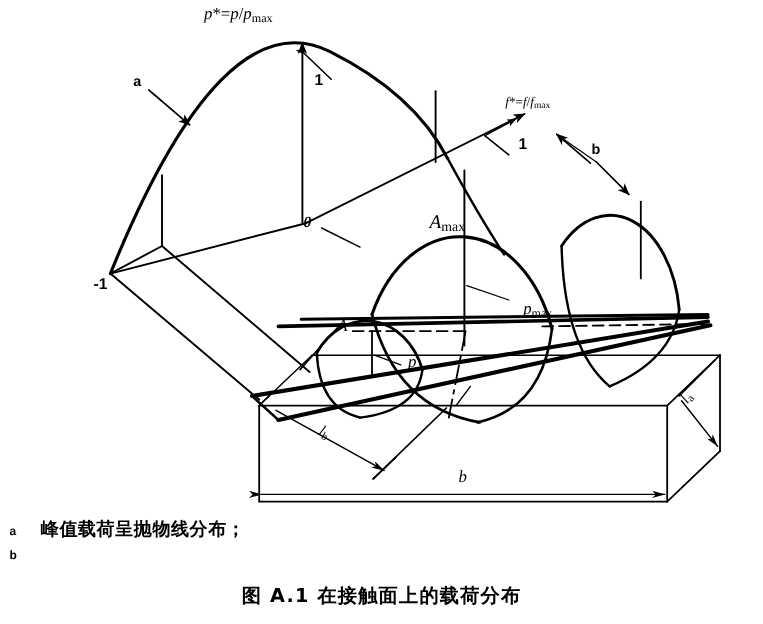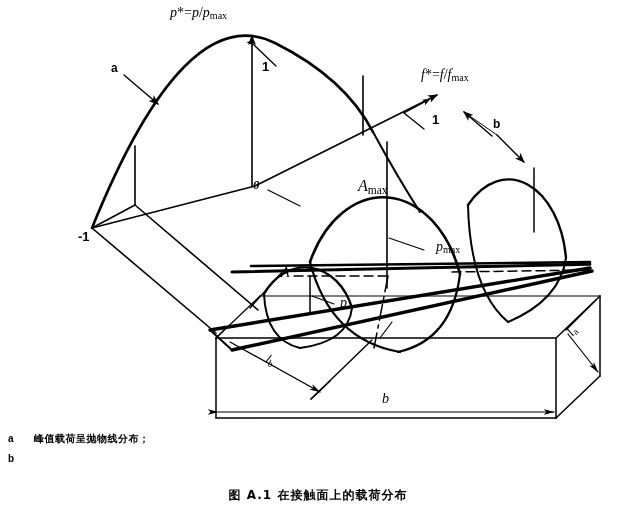--- a/index.html
+++ b/index.html
@@ -39,33 +39,33 @@
   .footnote-marker {
     width: 26px;
     flex: 0 0 26px;
     font-family: "Liberation Sans", sans-serif;
     font-size: 10px;
     font-weight: bold;
     color: #000;
   }
   .footnote-text {
     font-family: "DejaVu Sans", sans-serif;
-    font-size: 10px;
+    font-size: 15px;
     font-weight: bold;
     letter-spacing: 0.5px;
     color: #000;
   }
   .caption {
     position: absolute;
     left: 0;
     top: 487px;
     width: 636px;
     text-align: center;
     font-family: "DejaVu Sans", sans-serif;
-    font-size: 12px;
+    font-size: 16px;
     font-weight: bold;
     letter-spacing: 1px;
     color: #000;
   }
   .mathlabel {
     font-family: "Liberation Serif", serif;
     font-style: italic;
   }
   .sub {
     font-size: 0.72em;
@@ -222,41 +222,41 @@
         <line x1="380" y1="338" x2="392" y2="322" stroke-width="1.2"></line>
       </g>
 
     </g>
   </svg>
 
   <div class="abs mathlabel" style="left:170px; top:6px; font-size:14px;">
     <span>p</span><span style="font-style:normal;">*</span><span style="font-style:normal;">=</span><span>p</span><span style="font-style:normal;">/</span><span>p</span><span class="sub">max</span>
   </div>
 
-  <div class="abs mathlabel" style="left:421px; top:68px; font-size:14px;">
+  <div class="abs mathlabel" style="left:421px; top:80px; font-size:11px;">
     <span>f</span><span style="font-style:normal;">*</span><span style="font-style:normal;">=</span><span>f</span><span style="font-style:normal;">/</span><span>f</span><span class="sub">max</span>
   </div>
 
   <div class="abs sans-b" style="left:262px; top:60px; font-size:13px;">1</div>
 
   <div class="abs sans-b" style="left:432px; top:113px; font-size:13px;">1</div>
 
   <div class="abs sans-b" style="left:78px; top:230px; font-size:13px;">-1</div>
 
   <div class="abs mathlabel" style="left:253px; top:178px; font-size:13px; font-weight:bold;">0</div>
 
   <div class="abs sans-b" style="left:111px; top:62px; font-size:12px;">a</div>
 
   <div class="abs sans-b" style="left:493px; top:118px; font-size:12px;">b</div>
 
   <div class="abs mathlabel" style="left:358px; top:178px; font-size:16px;">
     <span>A</span><span class="sub">max</span>
   </div>
 
-  <div class="abs mathlabel" style="left:436px; top:240px; font-size:14px;">
+  <div class="abs mathlabel" style="left:436px; top:252px; font-size:14px;">
     <span>p</span><span class="sub">max</span>
   </div>
 
   <div class="abs mathlabel" style="left:281px; top:266px; font-size:14px;">A</div>
 
   <div class="abs mathlabel" style="left:340px; top:296px; font-size:14px;">p</div>
 
   <div class="abs mathlabel" style="left:270px; top:352px; font-size:13px; transform:rotate(28deg); transform-origin:left top;">
     <span>l</span><span class="sub">b</span>
   </div>

